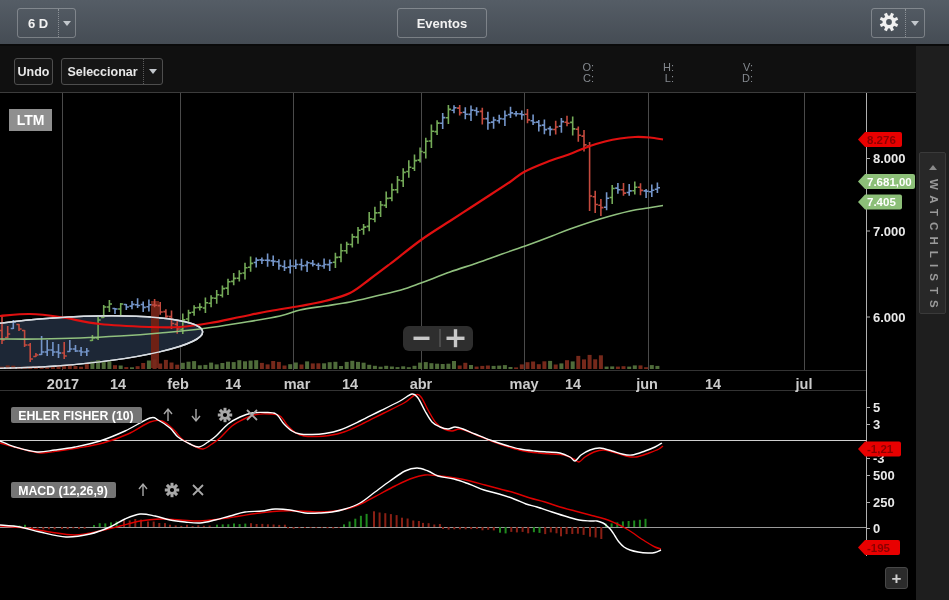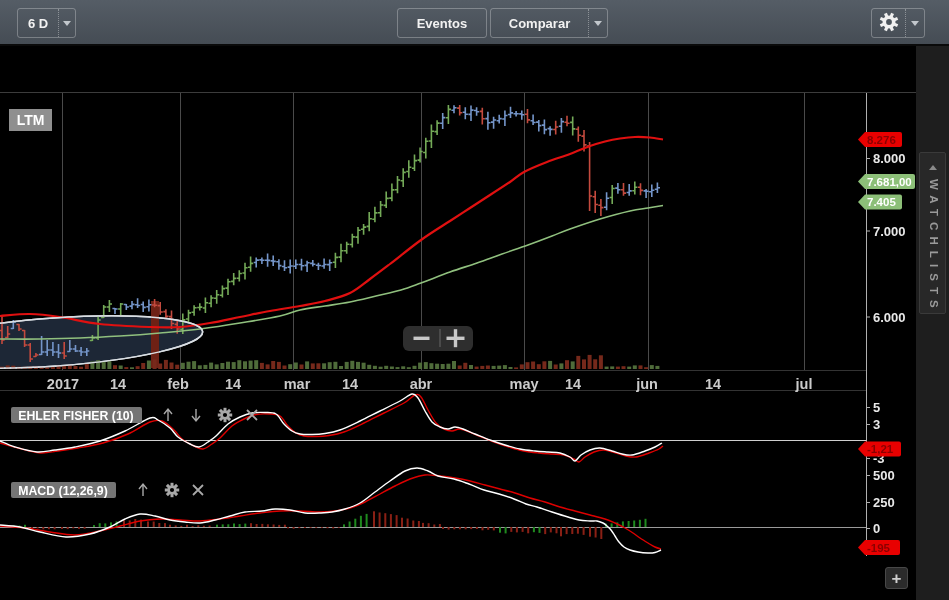--- a/index.html
+++ b/index.html
@@ -492,44 +492,53 @@
 <div class="topbar">
   <div class="tbtn" style="left:17px;width:59px">
         <span class="lbl">6 D</span>
         <span class="arr">
           <span class="caret"></span>
         </span>
       </div>
   <div class="tbtn" style="left:397px;width:90px">
         <span class="lbl">Eventos</span>
       </div>
-  <div class="tbtn" style="left:490px;width:118px">
-        <span class="lbl">Comparar</span>
-        <span class="arr">
-          <span class="caret"></span>
-        </span>
-      </div>
   <div class="tbtn" style="left:871px;width:54px">
         <span class="lbl" style="padding:0 5px"><svg width="22" height="22" viewBox="0 0 22 22">
             <line x1="11.0" y1="11.0" x2="19.59" y2="14.56" stroke="#f0f0f0" stroke-width="3.1" stroke-linecap="butt"></line>
             <line x1="11.0" y1="11.0" x2="14.56" y2="19.59" stroke="#f0f0f0" stroke-width="3.1" stroke-linecap="butt"></line>
             <line x1="11.0" y1="11.0" x2="7.44" y2="19.59" stroke="#f0f0f0" stroke-width="3.1" stroke-linecap="butt"></line>
             <line x1="11.0" y1="11.0" x2="2.41" y2="14.56" stroke="#f0f0f0" stroke-width="3.1" stroke-linecap="butt"></line>
             <line x1="11.0" y1="11.0" x2="2.41" y2="7.44" stroke="#f0f0f0" stroke-width="3.1" stroke-linecap="butt"></line>
             <line x1="11.0" y1="11.0" x2="7.44" y2="2.41" stroke="#f0f0f0" stroke-width="3.1" stroke-linecap="butt"></line>
             <line x1="11.0" y1="11.0" x2="14.56" y2="2.41" stroke="#f0f0f0" stroke-width="3.1" stroke-linecap="butt"></line>
             <line x1="11.0" y1="11.0" x2="19.59" y2="7.44" stroke="#f0f0f0" stroke-width="3.1" stroke-linecap="butt"></line>
             <circle cx="11" cy="11" r="6.5" fill="#f0f0f0"></circle>
             <circle cx="11" cy="11" r="2.9" fill="#4b535b"></circle>
           </svg></span>
         <span class="arr">
           <span class="caret"></span>
         </span>
       </div>
 </div>
+<div class="row2">
+  <div class="sbtn" style="left:14px;width:39px;justify-content:center">Undo</div>
+  <div class="sbtn" style="left:61px;width:102px">
+        <span style="flex:1;text-align:center">Seleccionar</span>
+        <span class="arr" style="width:19px;height:100%;display:flex;align-items:center;justify-content:center;border-left:1px dotted rgba(255,255,255,.3)">
+          <span class="caret"></span>
+        </span>
+      </div>
+  <div class="ohlc" style="left:580px;top:15px;text-align:right;width:14px">O:</div>
+  <div class="ohlc" style="left:580px;top:26px;text-align:right;width:14px">C:</div>
+  <div class="ohlc" style="left:660px;top:15px;text-align:right;width:14px">H:</div>
+  <div class="ohlc" style="left:660px;top:26px;text-align:right;width:14px">L:</div>
+  <div class="ohlc" style="left:739px;top:15px;text-align:right;width:14px">V:</div>
+  <div class="ohlc" style="left:739px;top:26px;text-align:right;width:14px">D:</div>
+</div>
 <div class="sidebar">
   <div class="wtab">
     <div style="position:absolute;left:50%;top:12px;transform:translateX(-50%);width:0;height:0;border-bottom:5px solid #8a8a8a;border-left:4px solid transparent;border-right:4px solid transparent"></div>
     <div class="wtxt">WATCHLISTS</div>
   </div>
 </div>
 <div class="plusbtn">+</div>
 </div>
 
 </body></html>

